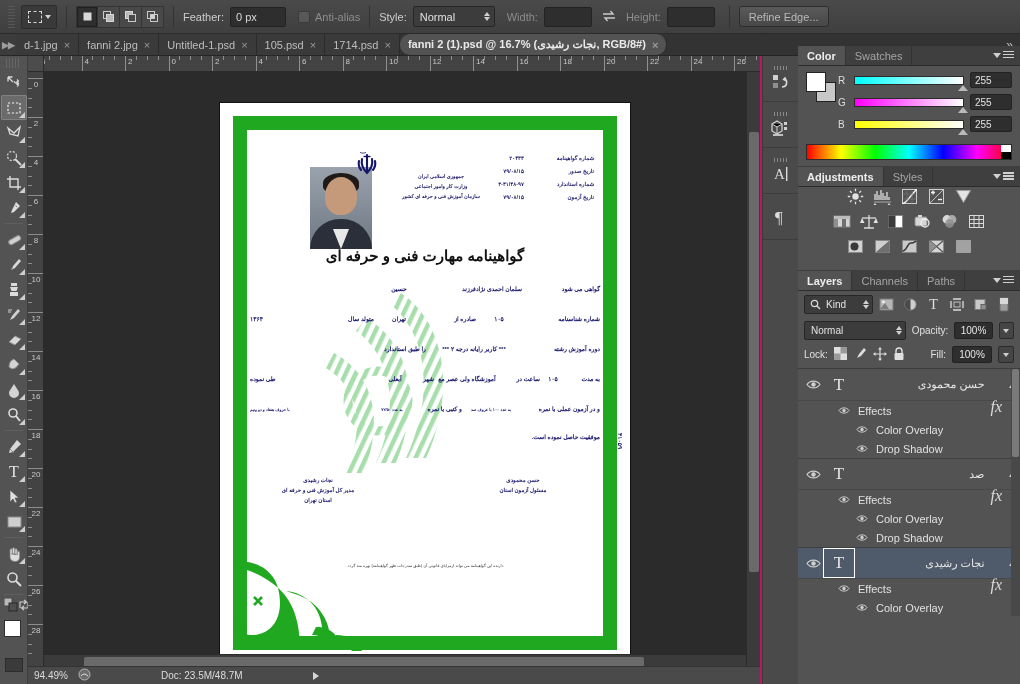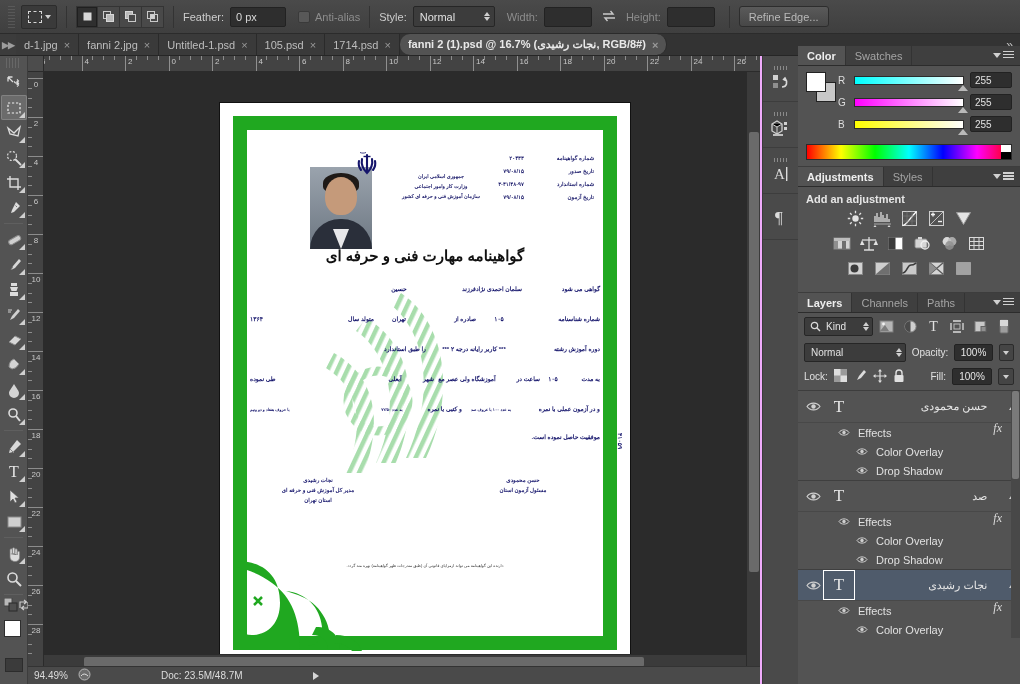--- a/index.html
+++ b/index.html
@@ -4,21 +4,21 @@
 <style>
   * { box-sizing: border-box; margin:0; padding:0; }
   html,body{ background:#535353; }
   body{
     width:1020px; height:684px; overflow:hidden;
     font-family:"Liberation Sans", sans-serif;
     font-size:11px; color:#d4d4d4;
     -webkit-font-smoothing:antialiased;
     position:relative;
   }
-  .app{ position:absolute; inset:0; background:#f0abfc;padding-left:37px; }
+  .app{ position:absolute; inset:0; background:#be185d;padding-left:37px; }
 
   
   .options-bar{
     position:absolute; left:0; top:0; width:1020px; height:34px;
     background:linear-gradient(#4a4a4a,#3f3f3f);
     border-bottom:1px solid #2b2b2b;
     display:flex; align-items:center; gap:6px; padding:0 8px;
   }
   .grip{ width:7px; height:22px;
     background-image:repeating-linear-gradient(#6b6b6b 0 1px, transparent 1px 3px);
@@ -225,21 +225,21 @@
             display:flex;align-items:center;justify-content:center;}
 
   .layerlist{ position:relative; height:248px; overflow:hidden; background:#535353; border-top:1px solid #3d3d3d;}
   .lrow{ display:flex; align-items:center; height:32px; border-bottom:1px solid #484848; padding-left:4px; }
   .lrow.selected{ background:#4f5b6b; }
   .eye{ width:22px; display:flex; align-items:center; justify-content:center; }
   .lthumb{ width:30px;height:28px; display:flex;align-items:center;justify-content:center;
            color:#e8e8e8; font-size:17px; font-family:"Liberation Serif", serif; }
   .lthumb.sel-box{ box-shadow:0 0 0 1px #fff; }
   .lname{ flex:1; font-size:11px; color:#e6e6e6; padding-left:8px; direction:rtl; text-align:right; padding-right:6px;}
-  .lfx{ font-style:italic; font-family:"Liberation Serif", serif; font-size:12px; color:#dcdcdc; padding-right:4px;margin-top:44px;}
+  .lfx{ font-style:italic; font-family:"Liberation Serif", serif; font-size:16px; color:#dcdcdc; padding-right:4px;margin-top:44px;}
   .lcar{ width:14px; display:flex;align-items:center;justify-content:center; }
   .erow{ display:flex; align-items:center; height:19px; font-size:11px; color:#e0e0e0; }
   .erow .ind1{ padding-left:38px; }
   .eye-sm{ width:16px;display:flex;align-items:center;justify-content:center; }
   .lsb{ position:absolute; right:0; top:0; width:9px; height:100%; background:#484848; }
   .lsb .th{ position:absolute; left:1px; width:7px; background:#7a7a7a; border-radius:2px; }
 </style>
 </head>
 <body>
 
@@ -902,21 +902,20 @@
 
     <div class="panel">
       <div class="ptabs">
         <div class="ptab active">Adjustments</div>
         <div class="ptab">Styles</div>
         <div class="pmenu">
             <span class="dn"></span>
             <span class="bars"></span>
           </div>
       </div>
-      <div class="adj-title">Add an adjustment</div>
       <div class="adj-grid">
         <div class="adj-line">
           <span class="adj-ic">
             <svg width="17" height="17" viewBox="0 0 17 17">
                 <circle cx="8.5" cy="8.5" r="3.2" fill="#e2e2e2"></circle>
                 <g stroke="#e2e2e2" stroke-width="1.3">
                   <path d="M8.5 .8v2.4M8.5 13.8v2.4M.8 8.5h2.4M13.8 8.5h2.4M3 3l1.7 1.7M12.3 12.3L14 14M14 3l-1.7 1.7M4.7 12.3L3 14"></path>
                 </g>
               </svg>
           </span>

